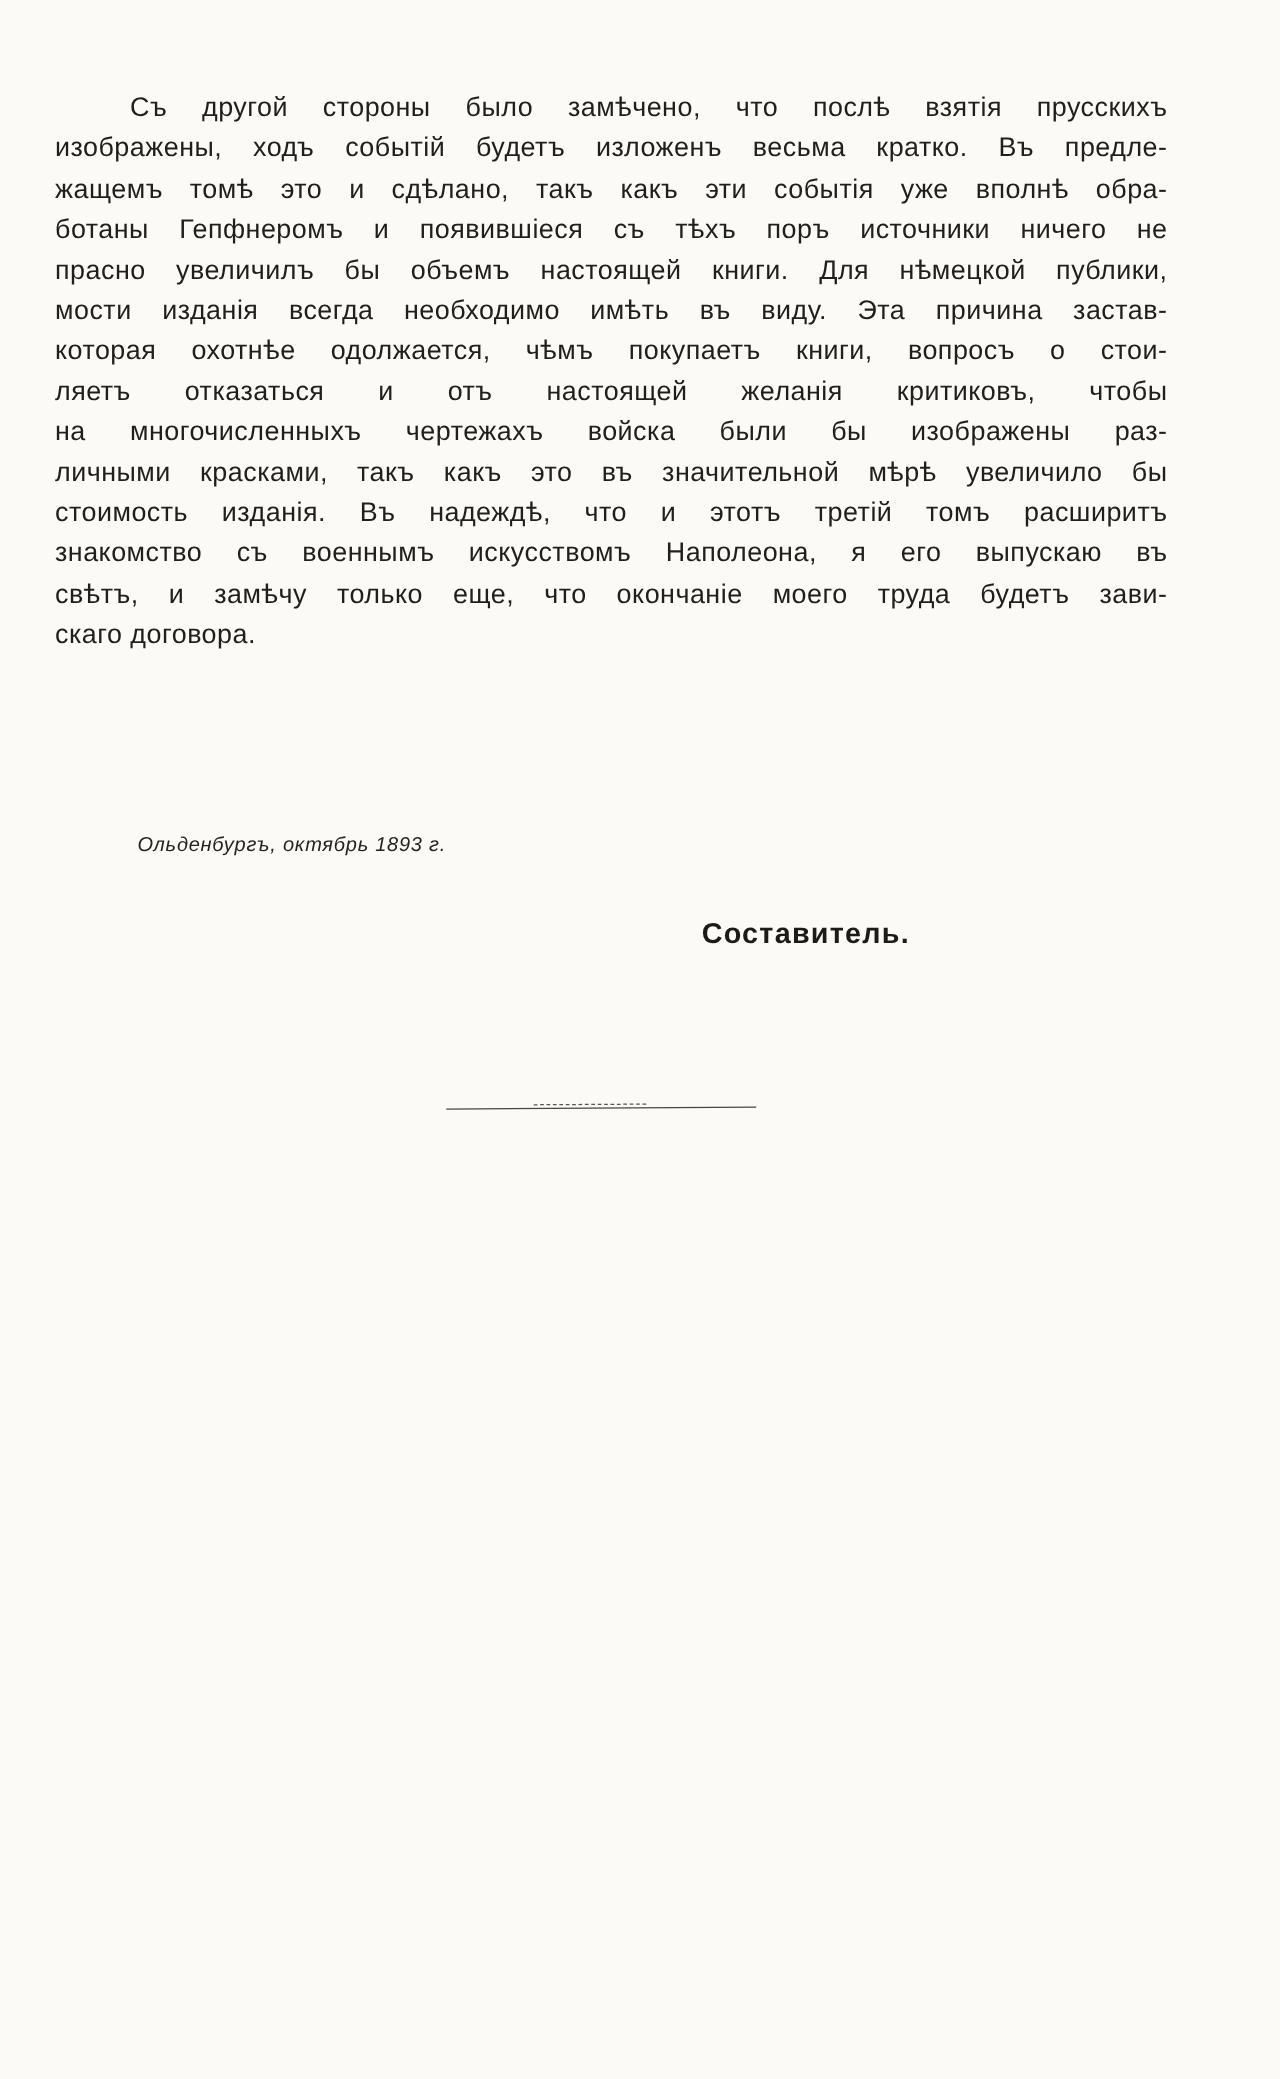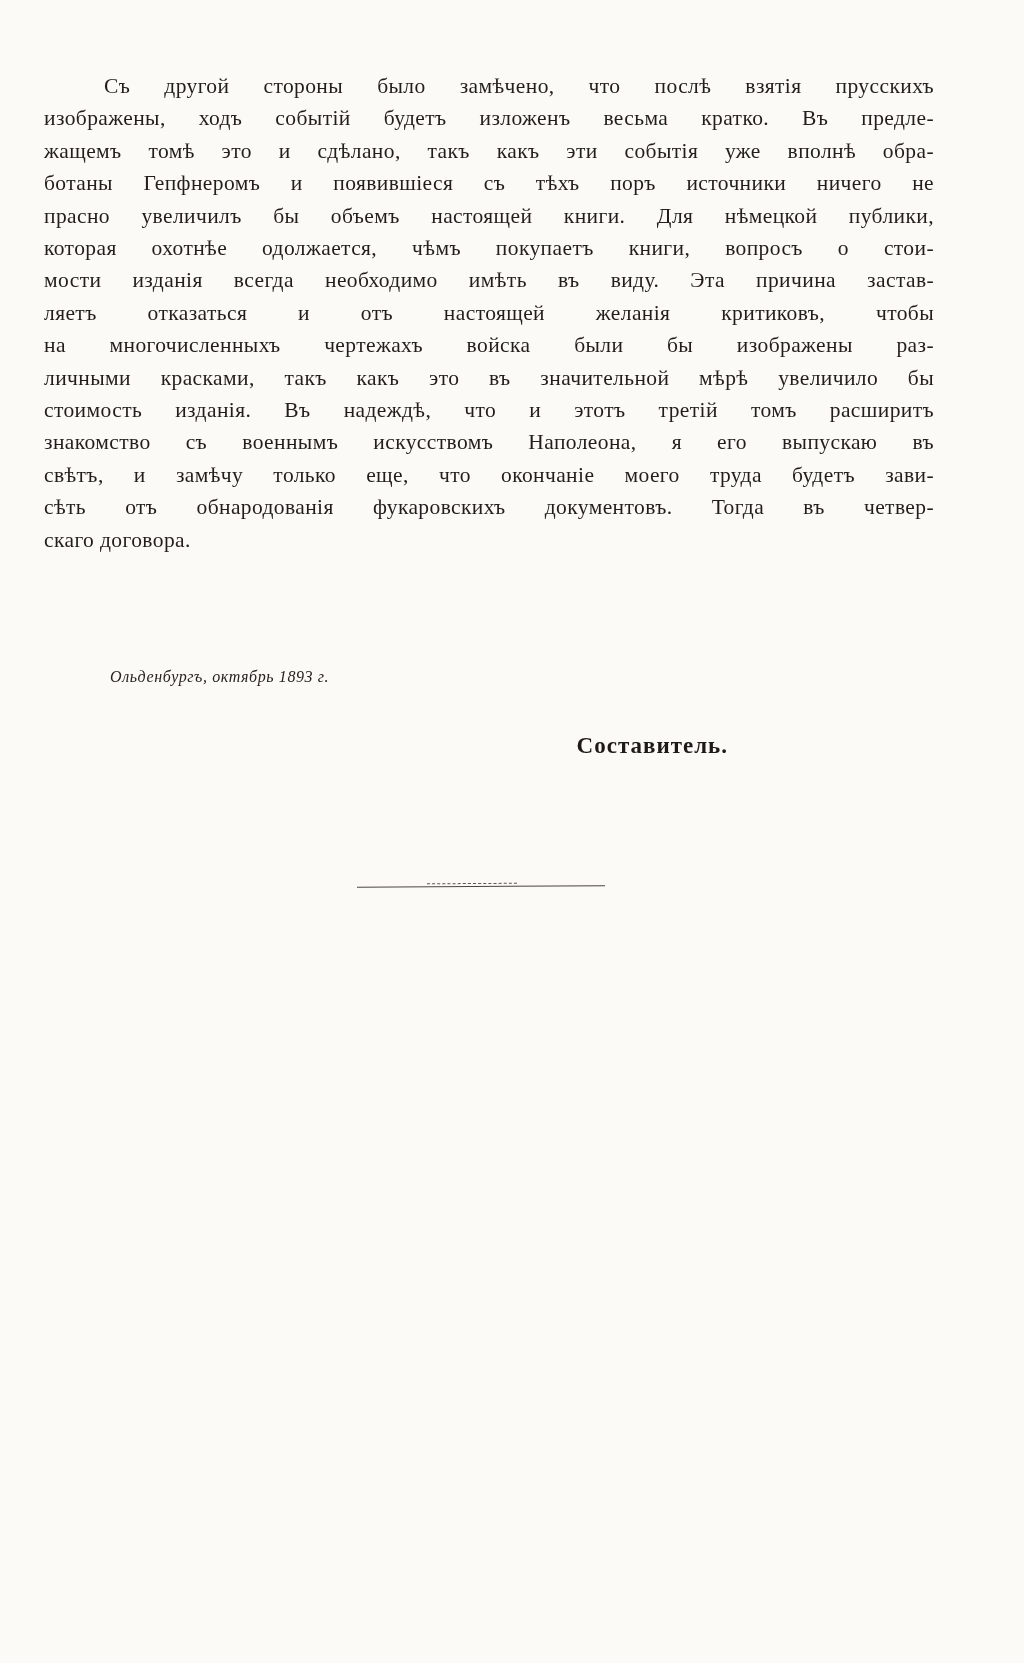--- a/index.html
+++ b/index.html
@@ -9,21 +9,21 @@
   body {
     width: 1024px;
     height: 1663px;
     background: #fbfaf7;
     overflow: hidden;
   }
   .page {
     position: relative;
     width: 916px;
     height: 1663px;
-    font-family: Liberation Serif, serif;
+    font-family: Liberation Sans, sans-serif;
     color: #211e1b;
   }
   .text-block {
     position: absolute;
     left: 44px;
     top: 70px;
     width: 890px;
     font-size: 21.5px;
     line-height: 32.4px;
     letter-spacing: 0.4px;
@@ -81,29 +81,28 @@
 <body>
 
 <div class="page">
 
   <div class="text-block">
     <div class="line indent">Съ другой стороны было замѣчено, что послѣ взятія прусскихъ</div>
     <div class="line">изображены, ходъ событій будетъ изложенъ весьма кратко. Въ предле-</div>
     <div class="line">жащемъ томѣ это и сдѣлано, такъ какъ эти событія уже вполнѣ обра-</div>
     <div class="line">ботаны Гепфнеромъ и появившіеся съ тѣхъ поръ источники ничего не</div>
     <div class="line">прасно увеличилъ бы объемъ настоящей книги. Для нѣмецкой публики,</div>
+    <div class="line">мости изданія всегда необходимо имѣть въ виду. Эта причина застав-</div>
     <div class="line">которая охотнѣе одолжается, чѣмъ покупаетъ книги, вопросъ о стои-</div>
-    <div class="line">мости изданія всегда необходимо имѣть въ виду. Эта причина застав-</div>
     <div class="line">ляетъ отказаться и отъ настоящей желанія критиковъ, чтобы</div>
     <div class="line">на многочисленныхъ чертежахъ войска были бы изображены раз-</div>
     <div class="line">личными красками, такъ какъ это въ значительной мѣрѣ увеличило бы</div>
     <div class="line">стоимость изданія. Въ надеждѣ, что и этотъ третій томъ расширитъ</div>
     <div class="line">знакомство съ военнымъ искусствомъ Наполеона, я его выпускаю въ</div>
     <div class="line">свѣтъ, и замѣчу только еще, что окончаніе моего труда будетъ зави-</div>
-    <div class="line">сѣть отъ обнародованія фукаровскихъ документовъ. Тогда въ четвер-</div>
     <div class="line last">скаго договора.</div>
   </div>
 
   <div class="dateline">Ольденбургъ, октябрь 1893 г.</div>
 
   <div class="signature">Составитель.</div>
 
   <div class="rule"></div>
 
 </div>

